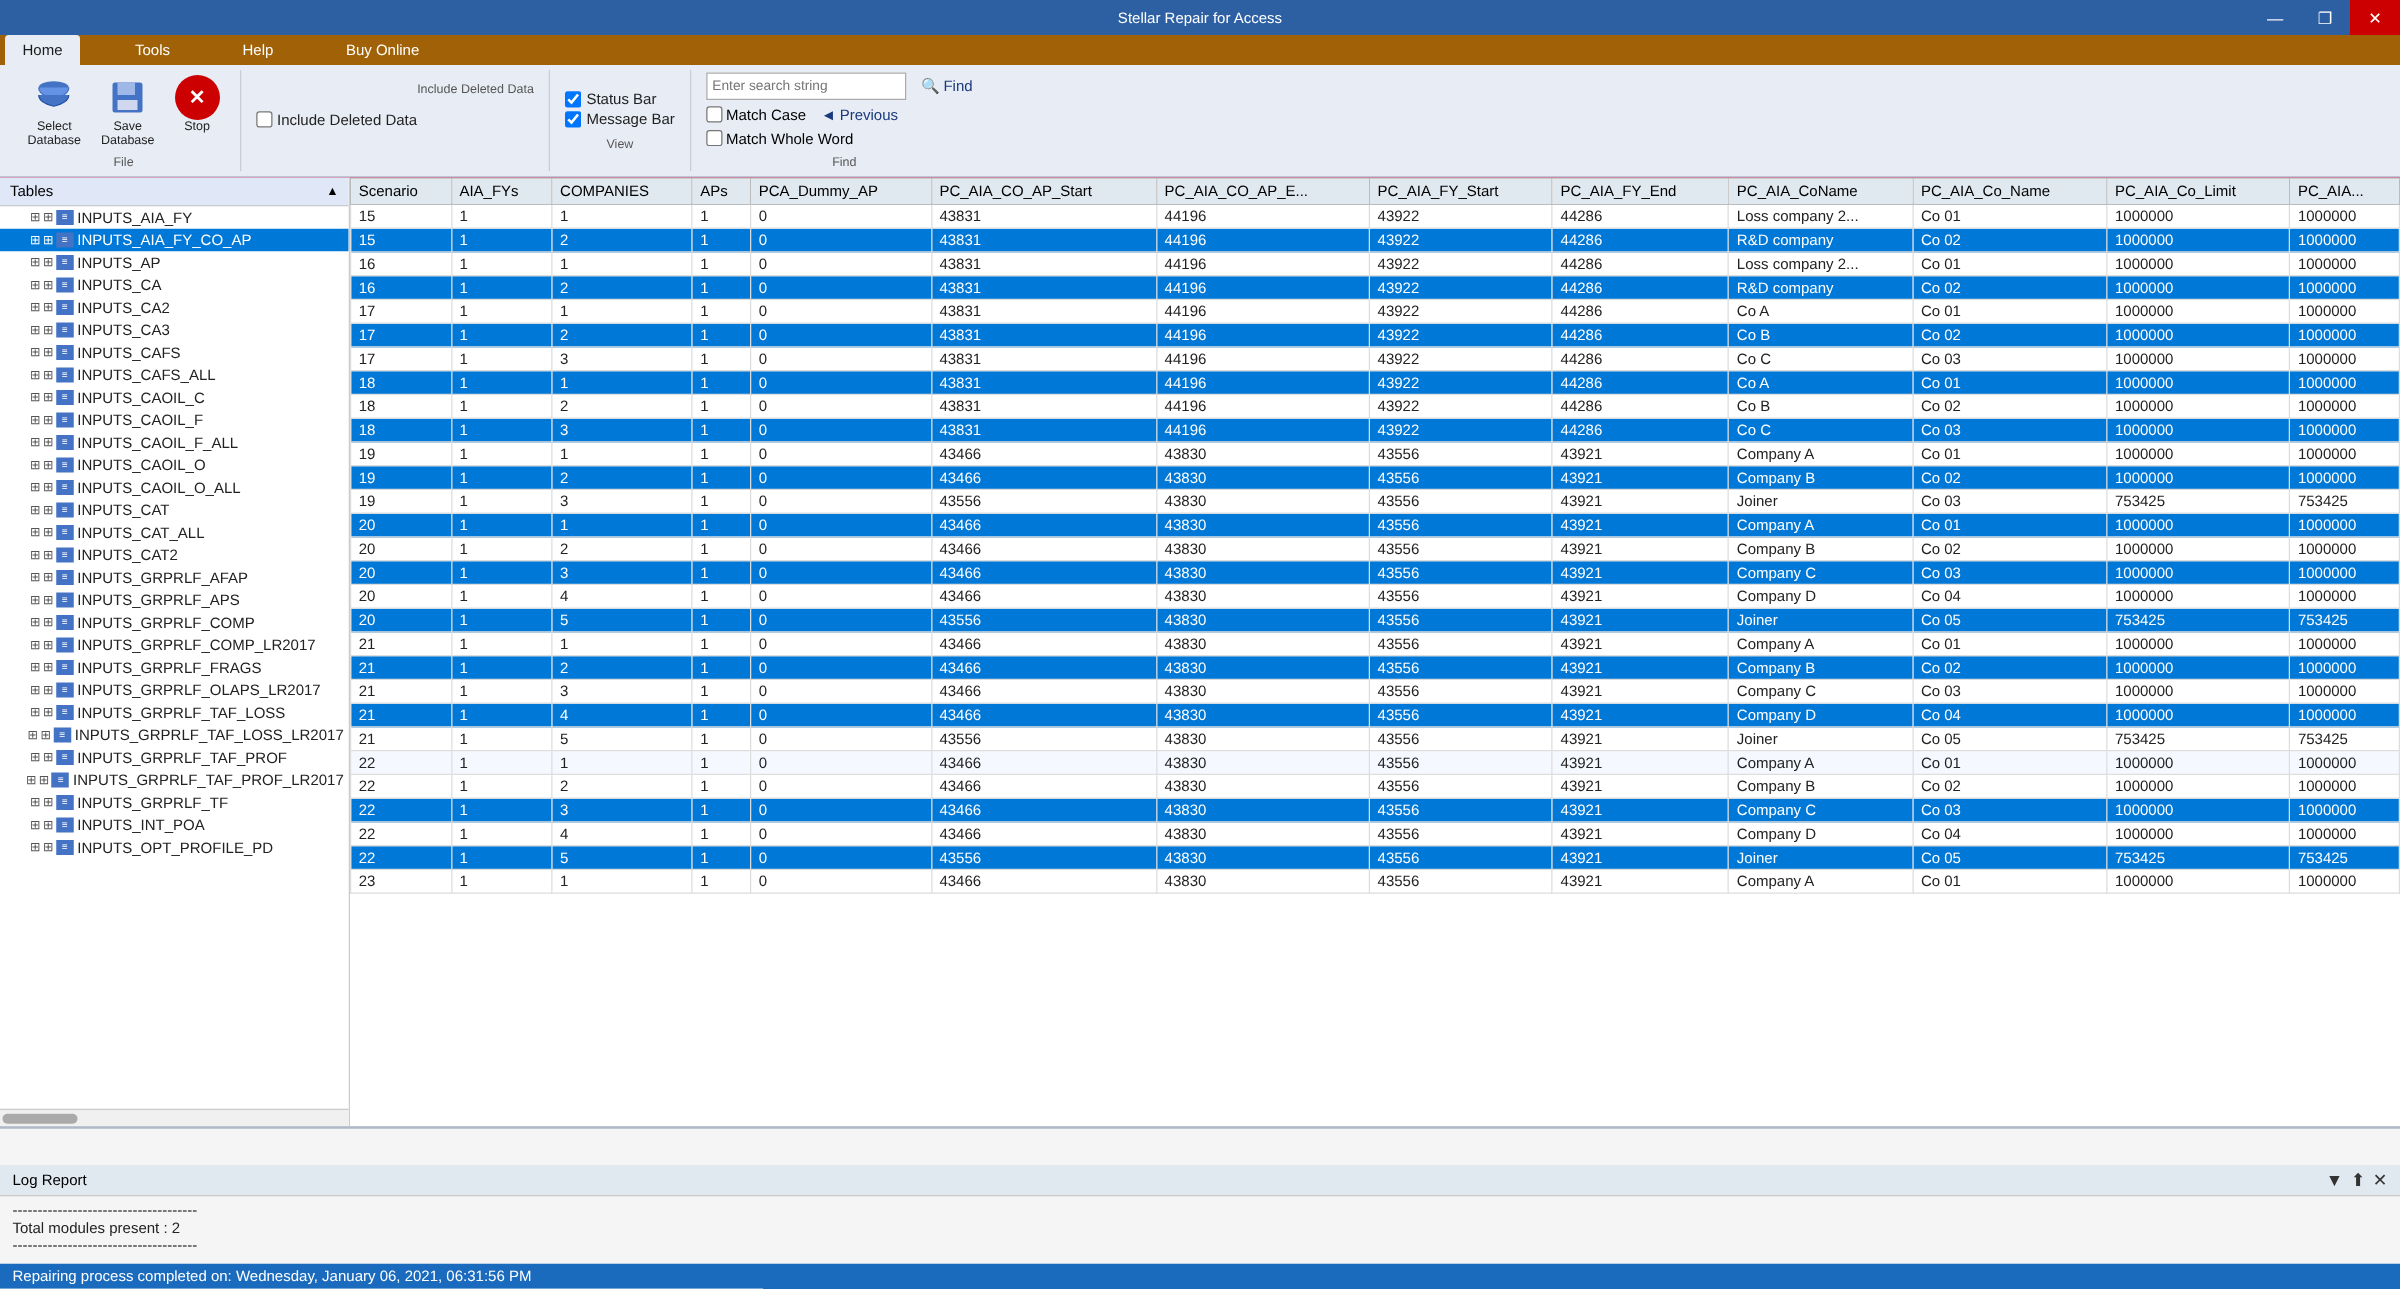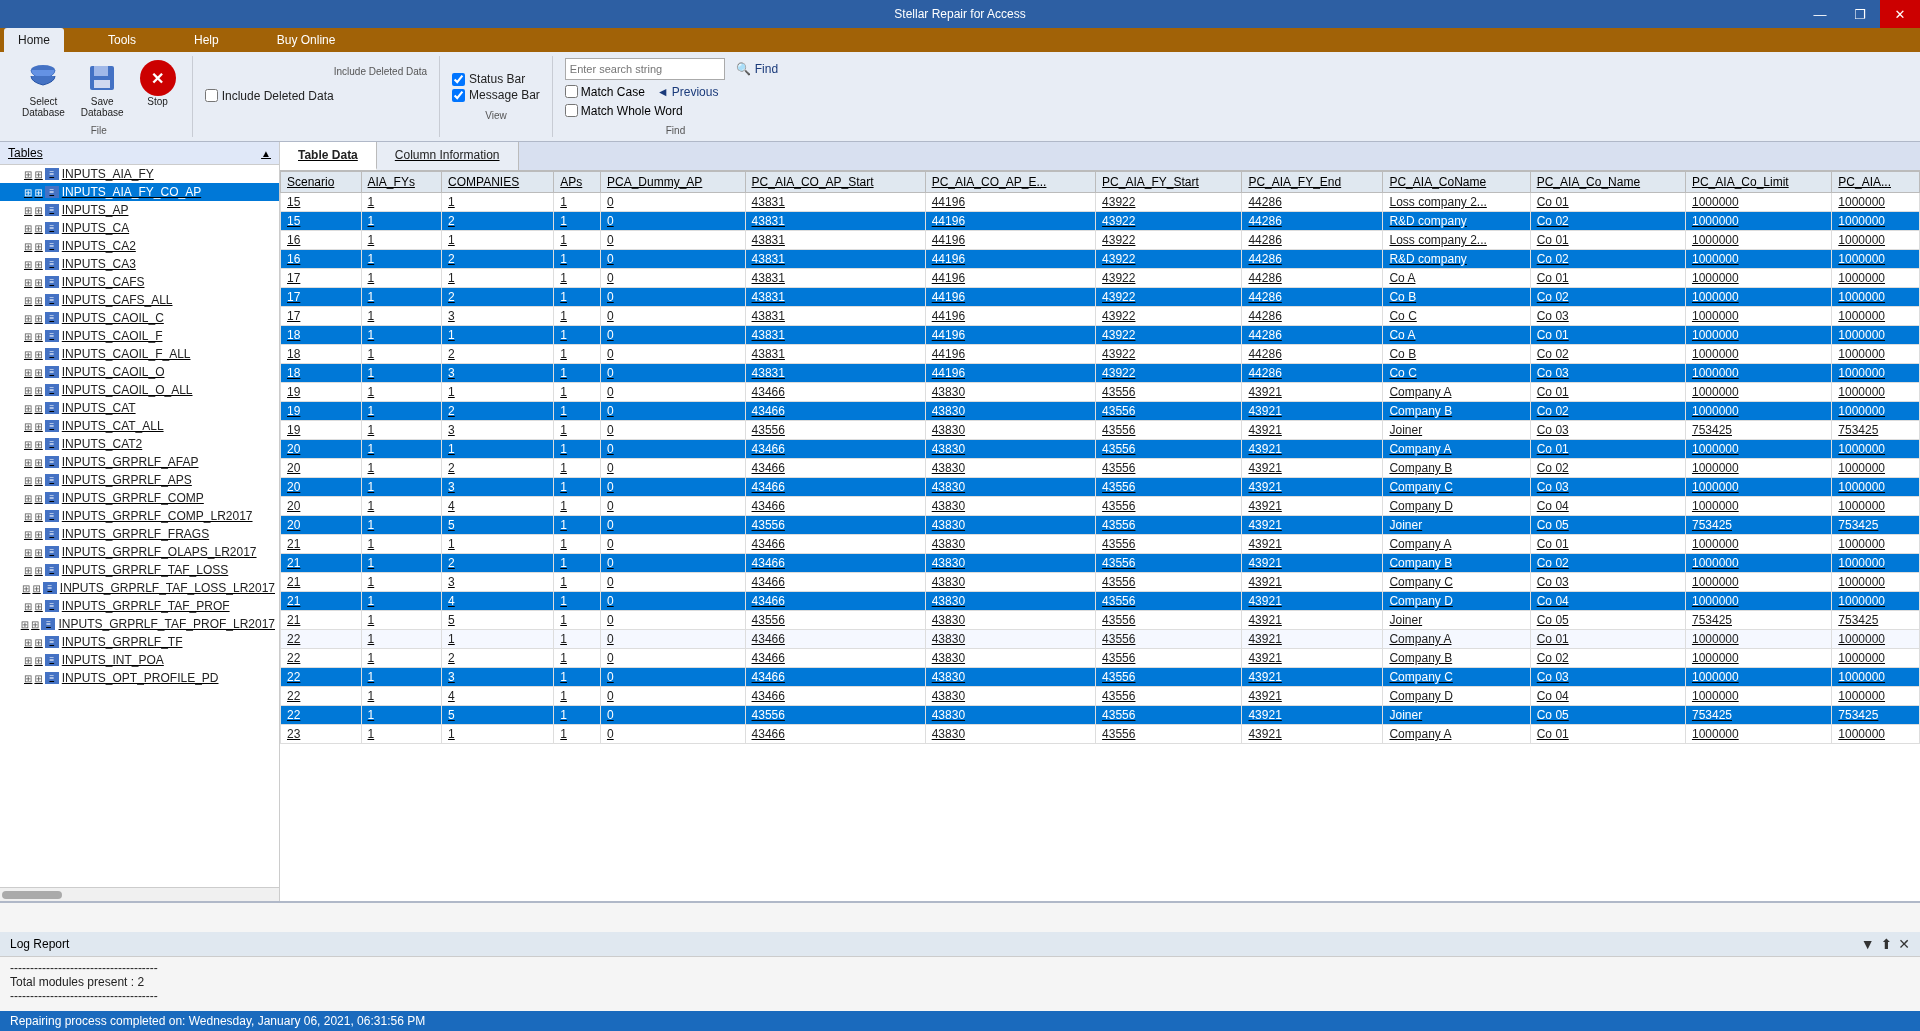--- a/index.html
+++ b/index.html
@@ -210,21 +210,20 @@
       color: #1a3a7a;
     }
     .find-label { font-size: 10px; color: #555; text-align: center; margin-top: 4px; }
 
     
     .main-area {
       display: flex;
       flex: 1;
       overflow: hidden;
       background: #be185d;
-      text-decoration: underline;
     }
 
     
     .sidebar {
       width: 280px;
       background: white;
       border-right: 1px solid #ccc;
       display: flex;
       flex-direction: column;
       overflow: hidden;
@@ -705,24 +704,20 @@
       <span>INPUTS_OPT_PROFILE_PD</span>
     </div>
       </div>
     <div class="sidebar-scrollbar-h">
       <div style="width:60px;height:8px;background:#aaa;border-radius:4px;"></div>
     </div>
   </div>
 
   <div class="content-panel">
 
-    <div class="content-tabs">
-      <div class="content-tab active">Table Data</div>
-      <div class="content-tab">Column Information</div>
-    </div>
 
     <div class="data-grid-container">
       <table class="data-grid" id="data-table">
       <thead>
             <tr>
               <th>Scenario</th>
               <th>AIA_FYs</th>
               <th>COMPANIES</th>
               <th>APs</th>
               <th>PCA_Dummy_AP</th>

